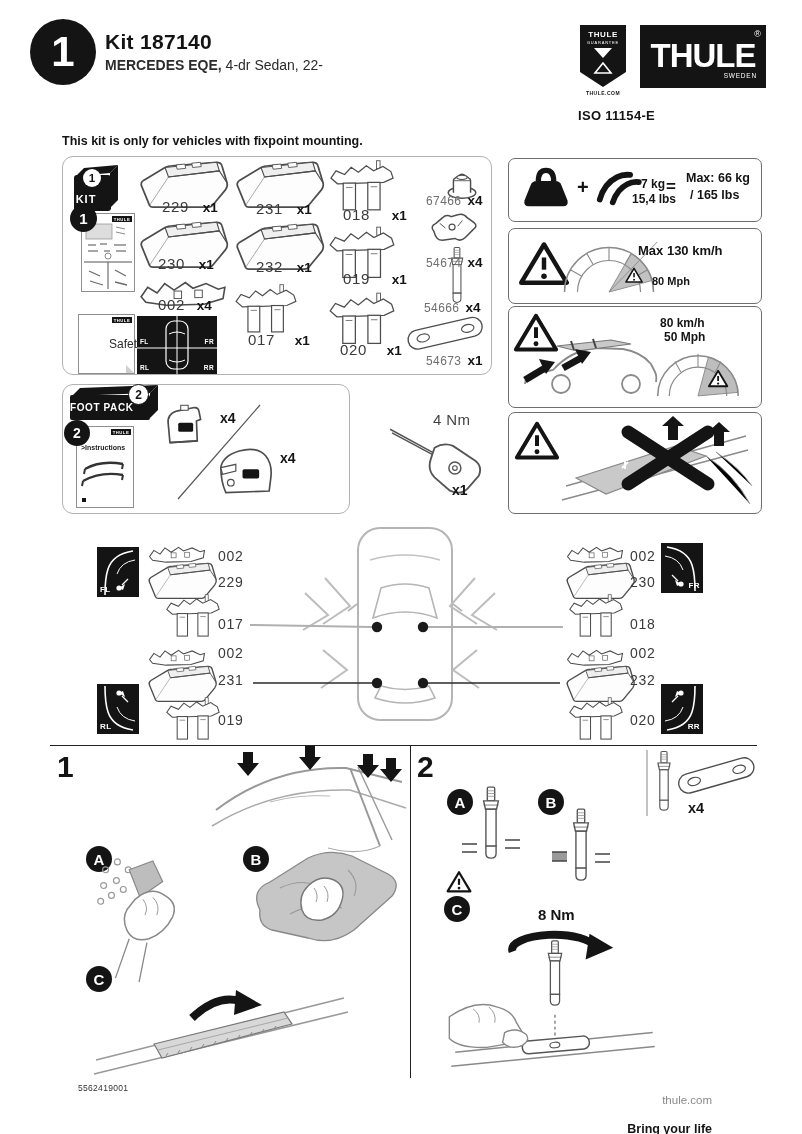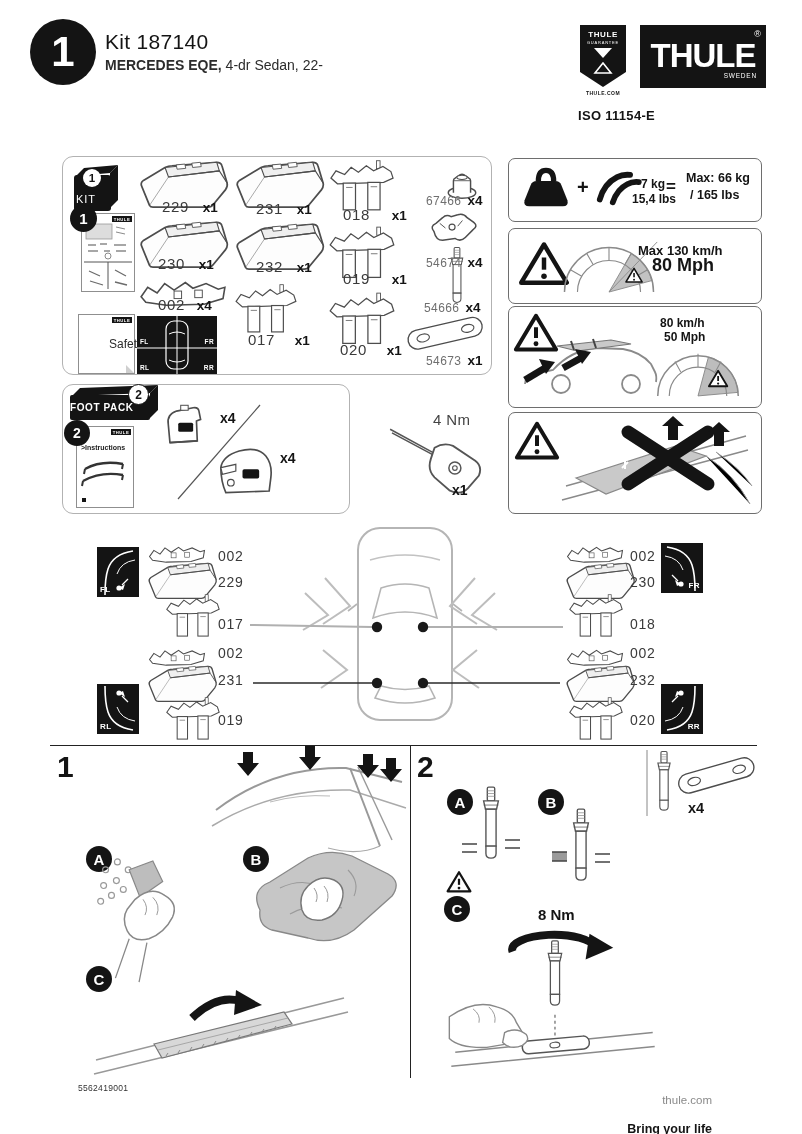--- a/index.html
+++ b/index.html
@@ -85,50 +85,51 @@
       <path d="M31,32 L25,38" stroke="#fff" stroke-width="1.2"></path>
       <path d="M22,41 l6,-4 -2,6 z" fill="#fff"></path>
       <circle cx="22" cy="41" r="2.6" fill="#fff"></circle>
     </symbol>
   </defs>
 </svg>
 
 <div class="page">
 
   <div class="abs circ" style="left:30px;top:19px;width:66px;height:66px;font-size:42px;">1</div>
-  <div class="abs" style="left:105px;top:30px;font-size:21px;font-weight:normal;letter-spacing:.3px;">Kit 187140</div>
+  <div class="abs" style="left:105px;top:30px;font-size:21px;font-weight:bold;letter-spacing:.3px;">Kit 187140</div>
   <div class="abs" style="left:105px;top:57px;font-size:14px;color:#2c2c2c;"><span class="bold">MERCEDES EQE,</span><span> 4-dr Sedan, 22-</span></div>
 
   <div class="abs" style="left:580px;top:25px;width:46px;height:62px;background:#141414;clip-path:polygon(0 0,100% 0,100% 76%,50% 100%,0 76%);">
     <div class="abs" style="left:0;top:5px;width:46px;text-align:center;color:#fff;font-size:8px;font-weight:bold;letter-spacing:.6px;">THULE</div>
     <div class="abs" style="left:0;top:15px;width:46px;text-align:center;color:#fff;font-size:4px;letter-spacing:.8px;">GUARANTEE</div>
     <svg class="abs" style="left:13px;top:22px;" width="20" height="28" viewBox="0 0 20 28">
       <path d="M1,1 H19 L10,11 Z" fill="#fff"></path>
       <path d="M10,16 L18,26 H2 Z" fill="none" stroke="#fff" stroke-width="1.6"></path>
     </svg>
   </div>
   <div class="abs" style="left:573px;top:90px;width:60px;text-align:center;font-size:5px;font-weight:bold;letter-spacing:.5px;color:#141414;">THULE.COM</div>
 
   <div class="abs blackbox" style="left:640px;top:25px;width:126px;height:63px;">
     <div class="abs" style="left:0;top:12px;width:126px;text-align:center;color:#fff;font-size:33px;font-weight:bold;letter-spacing:-1px;">THULE</div>
     <div class="abs" style="right:5px;top:4px;color:#fff;font-size:9px;">®</div>
     <div class="abs" style="right:9px;bottom:9px;color:#fff;font-size:6.5px;letter-spacing:.8px;">SWEDEN</div>
   </div>
   <div class="abs" style="left:578px;top:108px;font-size:13px;font-weight:bold;letter-spacing:.3px;">ISO 11154-E</div>
 
+  <div class="abs" style="left:62px;top:134px;font-size:12.5px;font-weight:bold;">This kit is only for vehicles with fixpoint mounting.</div>
 
   <div class="abs softbox" style="left:62px;top:156px;width:428px;height:217px;"></div>
 
   <svg class="abs" style="left:66px;top:160px;" width="56" height="56" viewBox="0 0 56 56">
     <path d="M10,16 L44,13 L52,5 L18,8 Z" fill="#141414"></path>
     <path d="M44,13 L52,5 L52,40 L44,48 Z" fill="#141414"></path>
     <rect x="8" y="15" width="37" height="36" rx="3" fill="#141414"></rect>
   </svg>
   <div class="abs circ-w" style="left:83px;top:169px;width:18px;height:18px;font-size:11.5px;">1</div>
-  <div class="abs" style="left:66px;top:193px;width:40px;text-align:center;color:#fff;font-size:11px;font-weight:normal;letter-spacing:1px;">KIT</div>
+  <div class="abs" style="left:66px;top:193px;width:40px;text-align:center;color:#fff;font-size:11px;font-weight:bold;letter-spacing:1px;">KIT</div>
 
   <div class="abs" style="left:81px;top:213px;width:52px;height:77px;background:#fff;border:1.2px solid #8f8f8f;">
     <div class="minitag" style="position:absolute;right:2px;top:2px;width:20px;height:6px;">THULE</div>
     <svg width="52" height="77" viewBox="0 0 52 77">
       <rect x="4" y="10" width="26" height="15" fill="#ddd" stroke="#9a9a9a" stroke-width=".8"></rect>
       <path d="M34,13 l9,2 M34,18 l9,2" stroke="#8a8a8a" stroke-width="1"></path>
       <path d="M6,31 h8 M18,30 h7 M32,31 h12 M6,37 h10 M22,37 h6 M34,37 h10" stroke="#8a8a8a" stroke-width="1.4"></path>
       <circle cx="26" cy="42" r="3" fill="none" stroke="#8a8a8a" stroke-width="1"></circle>
       <path d="M2,48 h48 M26,48 v27" stroke="#555" stroke-width="1"></path>
       <path d="M7,57 l11,5 M8,67 l13,4 M33,56 l11,6 M33,68 l12,3" stroke="#6c6c6c" stroke-width="1.3"></path>
@@ -271,21 +272,21 @@
     </svg>
   <svg class="abs" style="left:558px;top:238px" width="102" height="58" viewBox="0 0 110 62">
     <path d="M55,58 L79,16.4 A48,48 0 0 1 101.4,45.6 Z" fill="#c2c2c2" stroke="#8a8a8a" stroke-width="1"></path>
     <path d="M7,58 A48,48 0 0 1 103,58" fill="none" stroke="#8a8a8a" stroke-width="1.6"></path>
     <path d="M21,58 A34,34 0 0 1 89,58" fill="none" stroke="#8a8a8a" stroke-width="1.2"></path>
     <path d="M25.6,41 L13.4,34 M38,28.6 L31,16.4 M55,24 L55,10 M72,28.6 L79,16.4 M84.4,41 L96.6,34" stroke="#8a8a8a" stroke-width="1.2"></path>
     <path d="M55,58 L107,4" stroke="#8a8a8a" stroke-width="1"></path>
     <use href="#sym-warn" x="72" y="31" width="20" height="18"></use>
   </svg>
   <div class="abs bold" style="left:638px;top:243px;font-size:13px;">Max 130 km/h</div>
-  <div class="abs bold" style="left:652px;top:255px;font-size:18px;">80 Mph</div>
+  <div class="abs bold" style="left:652px;top:275px;font-size:11px;">80 Mph</div>
 
   <div class="abs infobox" style="left:508px;top:306px;width:252px;height:100px;"></div>
   <svg class="abs" style="left:513px;top:312px" width="46" height="42">
       <use href="#sym-warn"></use>
     </svg>
   <svg class="abs" style="left:519px;top:322px" width="140" height="80" viewBox="0 0 140 80">
     <path d="M6,62 Q6,54 16,52 L34,48 Q52,28 78,26 L104,27 Q122,30 132,42 L136,50 Q138,54 137,60" fill="none" stroke="#8a8a8a" stroke-width="1.8"></path>
     <circle cx="42" cy="62" r="9" fill="#fff" stroke="#8a8a8a" stroke-width="1.8"></circle>
     <circle cx="112" cy="62" r="9" fill="#fff" stroke="#8a8a8a" stroke-width="1.8"></circle>
     <path d="M38,24 L92,18 L112,22 L58,29 Z" fill="#c9c9c9" stroke="#777" stroke-width="1.2"></path>

